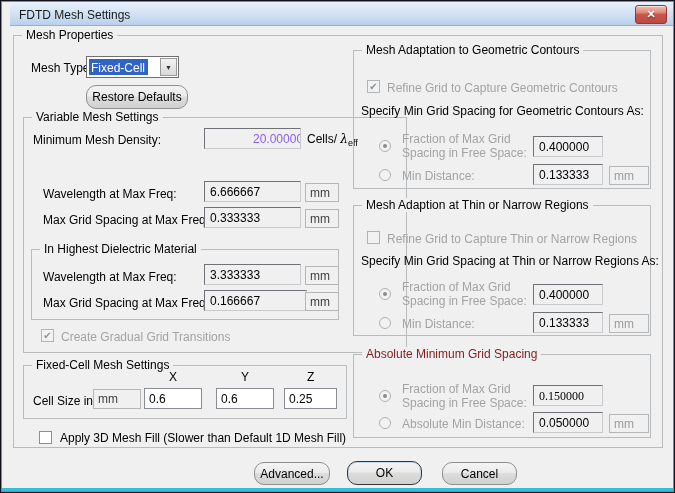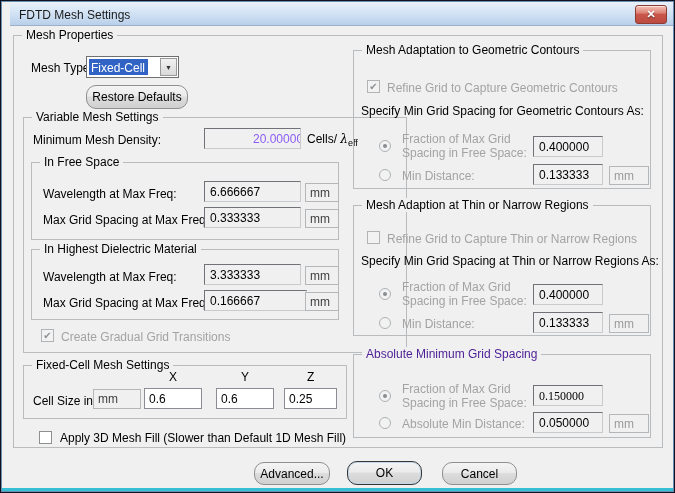--- a/index.html
+++ b/index.html
@@ -22,21 +22,21 @@
     border:1px solid #8e3b33; border-radius:3px;
     box-shadow: inset 0 1px 0 rgba(255,255,255,.55);
     display:flex; align-items:center; justify-content:center;
     color:#fff; font-size:11px; font-weight:bold; text-shadow:0 1px 1px rgba(0,0,0,.55);
     cursor:default;
   }
   .lbl { position:absolute; font-size:12px; color:#000; white-space:nowrap; line-height:14px; }
   .lbl.dis { color:#a3a3a3; }
   .grp { position:absolute; border:1px solid #b9bcbf; }
   .grp-t { position:absolute; top:-8px; left:8px; background:#f0f0f0; padding:0 4px; font-size:12px; color:#000; white-space:nowrap; }
-  .grp-t.dis { color:#4c1d95; }
+  .grp-t.dis { color:#7f1d1d; }
   .fld {
     position:absolute; background:#f0f0f0; border:1px solid;
     border-color:#6f7276 #c8cacd #c8cacd #6f7276;
     font-size:12px; color:#000; padding:3px 5px 0 5px; overflow:hidden; white-space:nowrap;
   }
   .fld.graytext { color:#8b5cf6;padding-left:48px; }
   .unit { position:absolute; background:#f0f0f0; border:1px solid #b4b7ba; font-size:12px; color:#9b9b9b; padding:2px 4px 0 4px; white-space:nowrap; }
   .unit.darktext { color:#3f3f3f; }
   .input {
     position:absolute; background:#fff; border:1px solid #8a8e94; font-size:12px; color:#000;
@@ -89,23 +89,20 @@
   </div>
   <div class="btn" style="left:85px; top:84px; width:102px; height:24px;">Restore Defaults</div>
 
   <div class="grp" style="left:22px; top:116px; width:384px; height:236px;">
     <span class="grp-t">Variable Mesh Settings</span>
   </div>
   <span class="lbl" style="left:32px; top:132px;">Minimum Mesh Density:</span>
   <div class="fld graytext" style="left:203px; top:127px; width:97px; height:21px;">20.000000</div>
   <span class="lbl" style="left:306px; top:131px;"><span>Cells/</span> <span class="lambda">λ</span><sub>eff</sub></span>
 
-  <div class="grp" style="left:30px; top:161px; width:308px; height:78px;">
-    <span class="grp-t">In Free Space</span>
-  </div>
   <span class="lbl" style="left:42px; top:186px;">Wavelength at Max Freq:</span>
   <div class="fld" style="left:203px; top:180px; width:97px; height:21px;">6.666667</div>
   <div class="unit darktext" style="left:304px; top:182px; width:34px; height:19px;">mm</div>
   <span class="lbl" style="left:42px; top:212px;">Max Grid Spacing at Max Freq:</span>
   <div class="fld" style="left:203px; top:206px; width:97px; height:21px;">0.333333</div>
   <div class="unit darktext" style="left:304px; top:208px; width:34px; height:19px;">mm</div>
 
   <div class="grp" style="left:30px; top:248px; width:308px; height:71px;">
     <span class="grp-t">In Highest Dielectric Material</span>
   </div>

